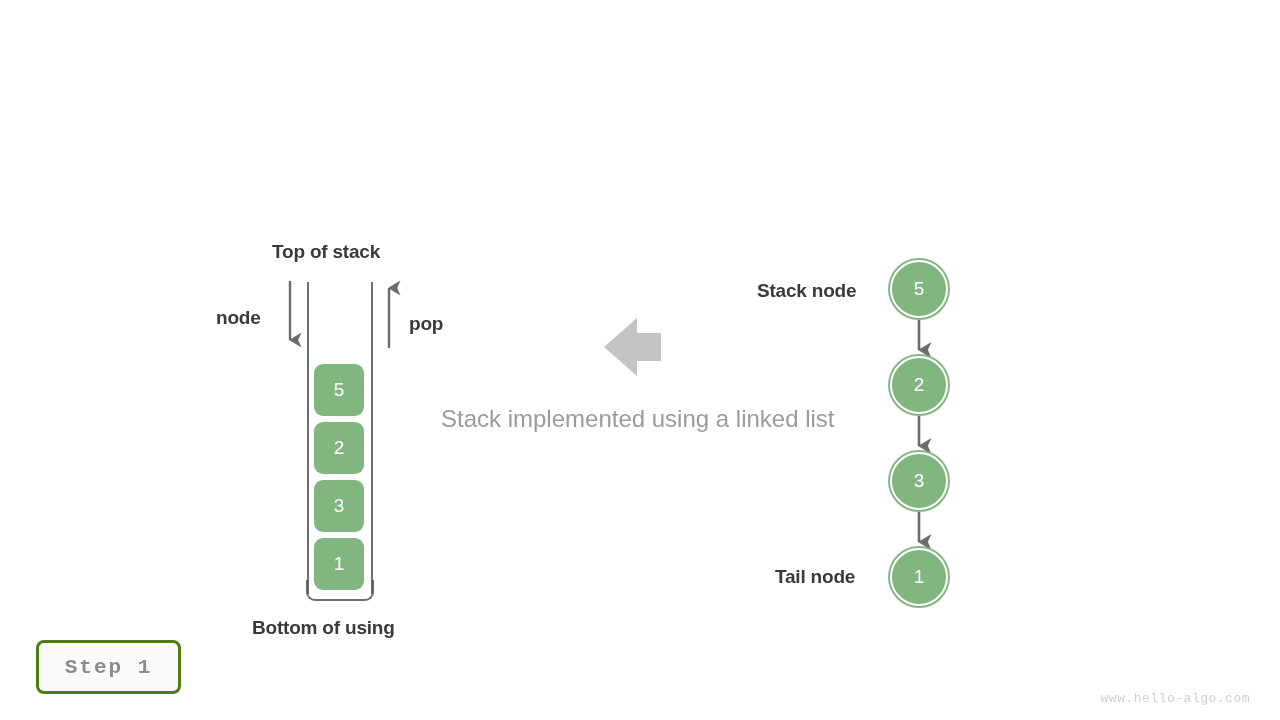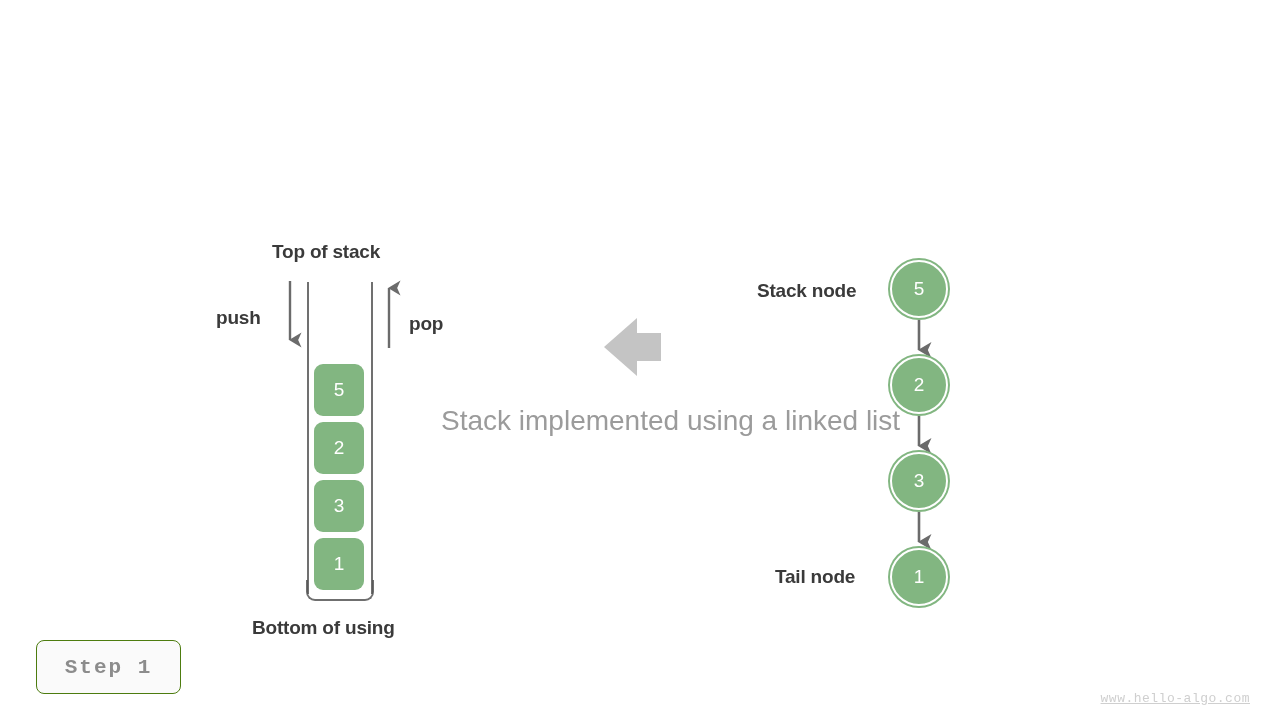--- a/index.html
+++ b/index.html
@@ -25,21 +25,21 @@
     font-family: "Liberation Sans", sans-serif;
     font-weight: bold;
     font-size: 19px;
     color: #3a3a3a;
     white-space: nowrap;
     letter-spacing: -0.2px;
   }
   .caption {
     position: absolute;
     font-family: "Liberation Sans", sans-serif;
-    font-size: 28px;
+    font-size: 24px;
     color: #9b9b9b;
     white-space: nowrap;
   }
 
   
   .stack-wall {
     position: absolute;
     width: 2px;
     background: #575757;
     opacity: 0.85;
@@ -98,21 +98,21 @@
     pointer-events: none;
   }
 
   
   #step-badge {
     position: absolute;
     left: 36px;
     top: 640px;
     width: 145px;
     height: 54px;
-    border: 1px solid #4d7c0f;
+    border: 3px solid #4d7c0f;
     border-radius: 8px;
     background: #fafafa;
     display: flex;
     align-items: center;
     justify-content: center;
     font-family: "Liberation Mono", monospace;
     font-weight: bold;
     font-size: 21px;
     letter-spacing: 2px;
     color: #8c8c8c;
@@ -122,21 +122,20 @@
   
   #watermark {
     position: absolute;
     right: 30px;
     bottom: 14px;
     font-family: "Liberation Mono", monospace;
     font-size: 13px;
     color: #cfcfcf;
     letter-spacing: 0.5px;
     white-space: nowrap;
-    text-decoration: underline;
   }
 </style>
 </head>
 <body>
 
 <div id="stage">
 
   <svg id="arrows" viewBox="0 0 1280 720" xmlns="http://www.w3.org/2000/svg">
     <defs>
       <marker id="head-down" markerWidth="7" markerHeight="7" refX="3.5" refY="6.2" orient="auto" markerUnits="strokeWidth">
@@ -161,21 +160,21 @@
       <line x1="919" y1="512" x2="919" y2="542" stroke="#6b6b6b" stroke-width="2.6" marker-end="url(#head-down)"></line>
     </g>
 
     <g>
       <path d="M604,347 L637,318 L637,333 L661,333 L661,361 L637,361 L637,376 Z" fill="#c4c4c4"></path>
     </g>
   </svg>
 
   <div class="label-bold" style="left:272px; top:241px;">Top of stack</div>
 
-  <div class="label-bold" style="left:216px; top:307px;">push</div>
+  <div class="label-bold" style="left:216px; top:307px;">node</div>
 
   <div class="label-bold" style="left:409px; top:313px;">pop</div>
 
   <div class="stack-wall" style="left:307px; top:282px; height:312px;"></div>
   <div class="stack-wall" style="left:371px; top:282px; height:312px;"></div>
   <div class="stack-bottom" style="left:306px; top:580px; width:68px; height:21px;"></div>
 
   <div class="stack-box" style="left:314px; top:364px;">
     <span>5</span>
   </div>

